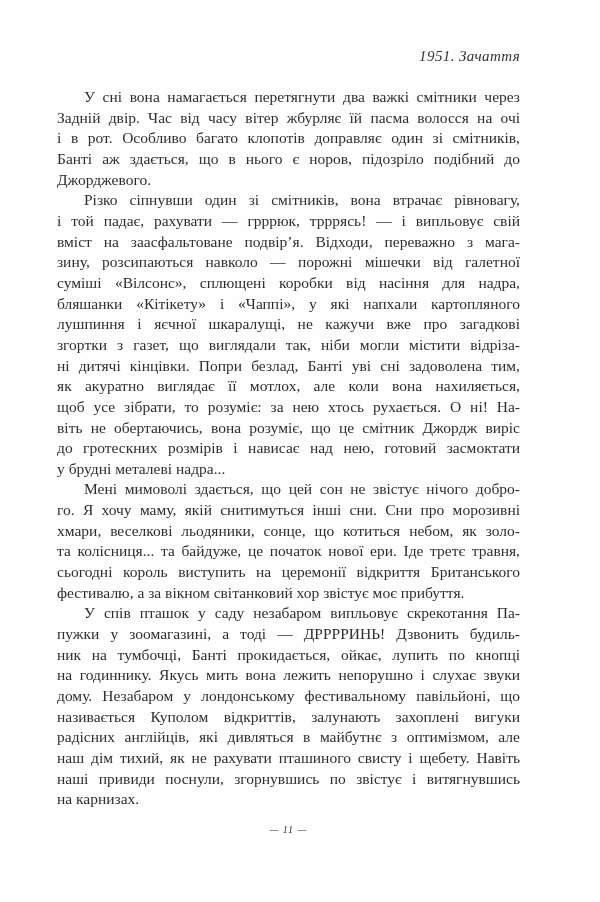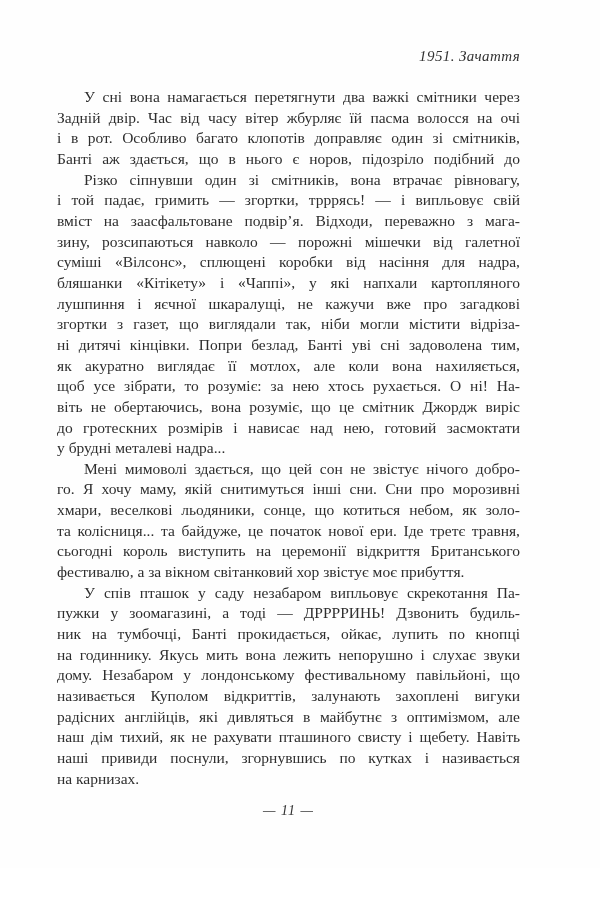--- a/index.html
+++ b/index.html
@@ -42,41 +42,42 @@
   .line.first {
     text-indent: 27px;
   }
   .line.last {
     text-align-last: left;
   }
   .folio {
     margin-top: 14px;
     text-align: center;
     font-style: italic;
-    font-size: 14px;
+    font-size: 10px;
     letter-spacing: 1px;
     color: #333333;
   }
 </style>
 </head>
 <body>
 
 <div class="page">
   <div class="running-head">1951. Зачаття</div>
 
   <main class="body-text">
       <div class="para">
         <div class="line first">У сні вона намагається перетягнути два важкі смітники через</div>
         <div class="line">Задній двір. Час від часу вітер жбурляє їй пасма волосся на очі</div>
         <div class="line">і в рот. Особливо багато клопотів доправляє один зі смітників,</div>
         <div class="line">Банті аж здається, що в нього є норов, підозріло подібний до</div>
+        <div class="line last">Джорджевого.</div>
       </div>
       <div class="para">
         <div class="line first">Різко сіпнувши один зі смітників, вона втрачає рівновагу,</div>
-        <div class="line">і той падає, гримить — згортки, трррясь! — і випльовує свій</div>
+        <div class="line">і той падає, рахувати — грррюк, трррясь! — і випльовує свій</div>
         <div class="line">вміст на заасфальтоване подвір’я. Відходи, переважно з мага-</div>
         <div class="line">зину, розсипаються навколо — порожні мішечки від галетної</div>
         <div class="line">суміші «Вілсонс», сплющені коробки від насіння для надра,</div>
         <div class="line">бляшанки «Кітікету» і «Чаппі», у які напхали картопляного</div>
         <div class="line">лушпиння і яєчної шкаралущі, не кажучи вже про загадкові</div>
         <div class="line">згортки з газет, що виглядали так, ніби могли містити відріза-</div>
         <div class="line">ні дитячі кінцівки. Попри безлад, Банті уві сні задоволена тим,</div>
         <div class="line">як акуратно виглядає її мотлох, але коли вона нахиляється,</div>
         <div class="line">щоб усе зібрати, то розуміє: за нею хтось рухається. О ні! На-</div>
         <div class="line">віть не обертаючись, вона розуміє, що це смітник Джордж виріс</div>
@@ -93,19 +94,19 @@
       </div>
       <div class="para">
         <div class="line first">У спів пташок у саду незабаром випльовує скрекотання Па-</div>
         <div class="line">пужки у зоомагазині, а тоді — ДРРРРИНЬ! Дзвонить будиль-</div>
         <div class="line">ник на тумбочці, Банті прокидається, ойкає, лупить по кнопці</div>
         <div class="line">на годиннику. Якусь мить вона лежить непорушно і слухає звуки</div>
         <div class="line">дому. Незабаром у лондонському фестивальному павільйоні, що</div>
         <div class="line">називається Куполом відкриттів, залунають захоплені вигуки</div>
         <div class="line">радісних англійців, які дивляться в майбутнє з оптимізмом, але</div>
         <div class="line">наш дім тихий, як не рахувати пташиного свисту і щебету. Навіть</div>
-        <div class="line">наші привиди поснули, згорнувшись по кутках і називається</div>
+        <div class="line">наші привиди поснули, згорнувшись по звістує і витягнувшись</div>
         <div class="line last">на карнизах.</div>
       </div>
     </main>
 
   <div class="folio">— 11 —</div>
 </div>
 
 </body></html>

